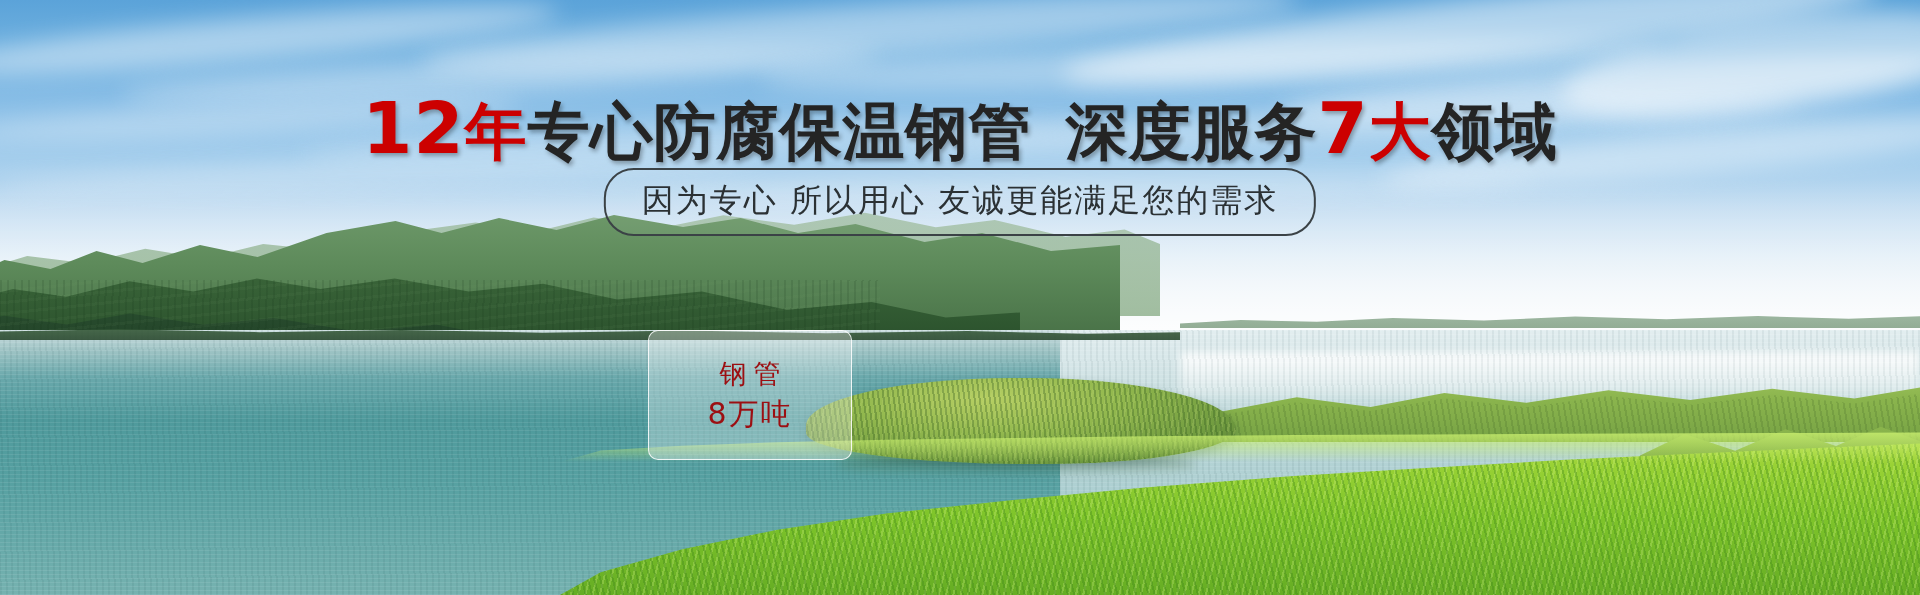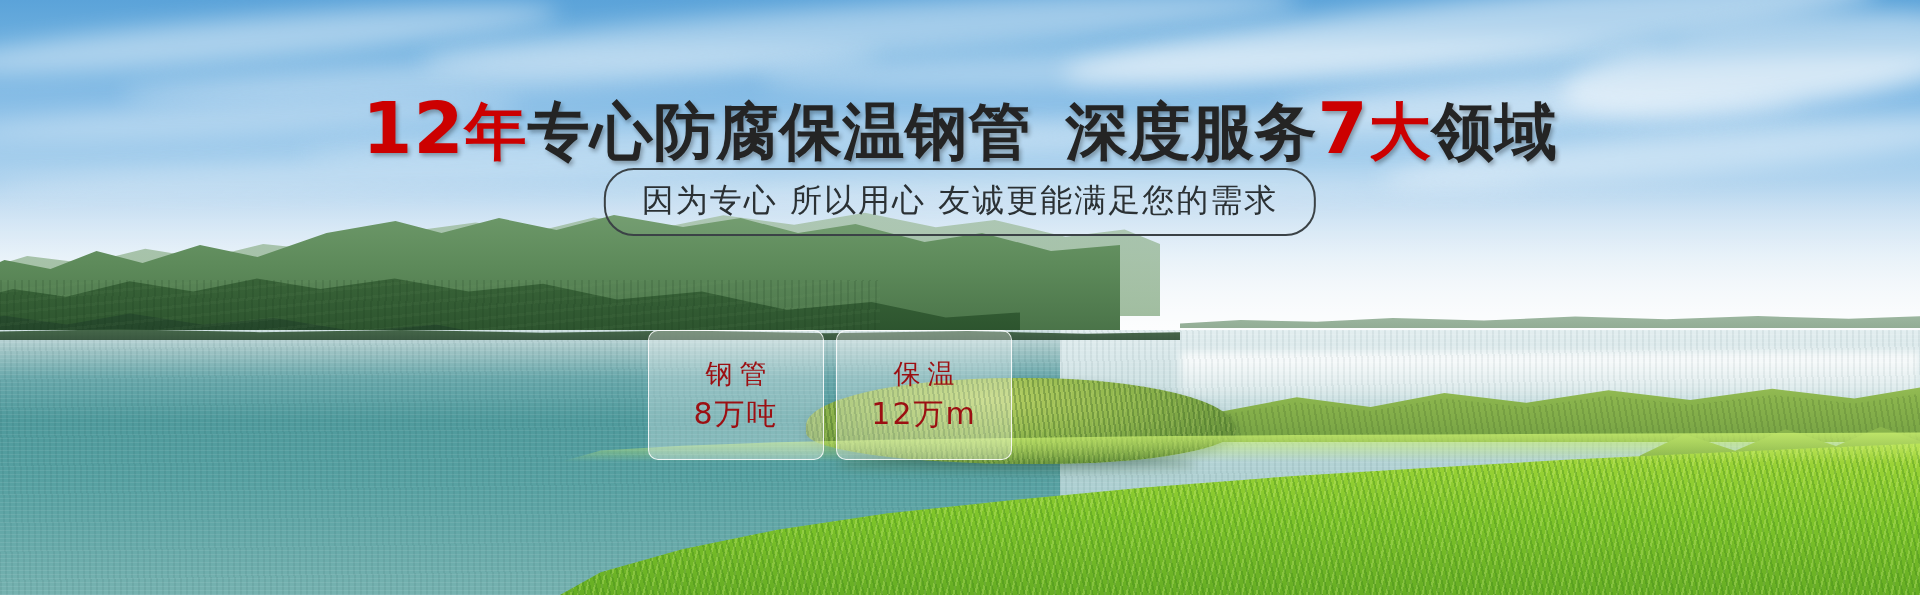--- a/index.html
+++ b/index.html
@@ -206,21 +206,21 @@
     font-family:"DejaVu Sans","Liberation Sans",sans-serif;
     background:rgba(255,255,255,.06);
   }
 
   
   .cards {
     position:absolute; left:648px; top:330px;
     display:flex; gap:12px;
   }
   .card {
-    width:176px; height:130px;
+    width:204px; height:130px;
     border:1px solid rgba(255,255,255,.85);
     border-radius:10px;
     background:rgba(255,255,255,.30);
     display:flex; flex-direction:column;
     align-items:center; justify-content:center;
     gap:4px;
     color:#9c0f12;
     font-family:"DejaVu Sans","Liberation Sans",sans-serif;
     text-align:center;
   }
@@ -282,19 +282,15 @@
     <span class="hl-red hl-num">12</span><span class="hl-red">年</span><span>专心防腐保温钢管</span><span class="hl-gap"></span><span>深度服务</span><span class="hl-red hl-num">7</span><span class="hl-red">大</span><span>领域</span>
   </div>
 
   <div class="pill">因为专心 所以用心  友诚更能满足您的需求</div>
 
   <div class="cards">
     <div class="card">
       <div class="c-label">钢管</div>
       <div class="c-value"><span>8万吨</span></div>
     </div>
-    <div class="card">
-      <div class="c-label">保温</div>
-      <div class="c-value"><span>12万m</span></div>
-    </div>
   </div>
 
 </div>
 
 </body></html>

